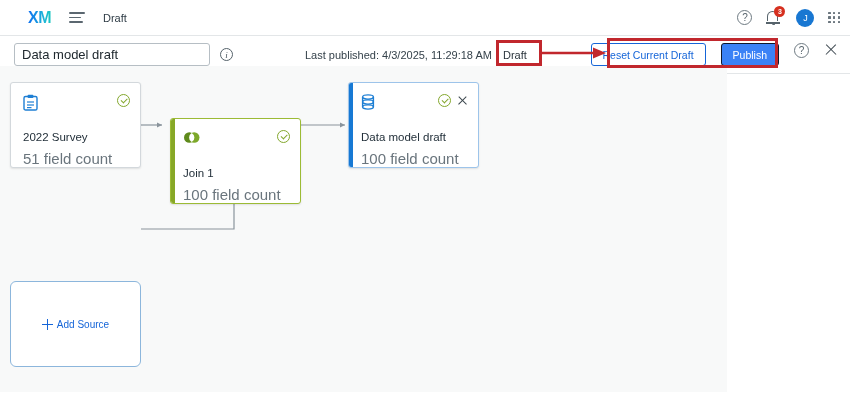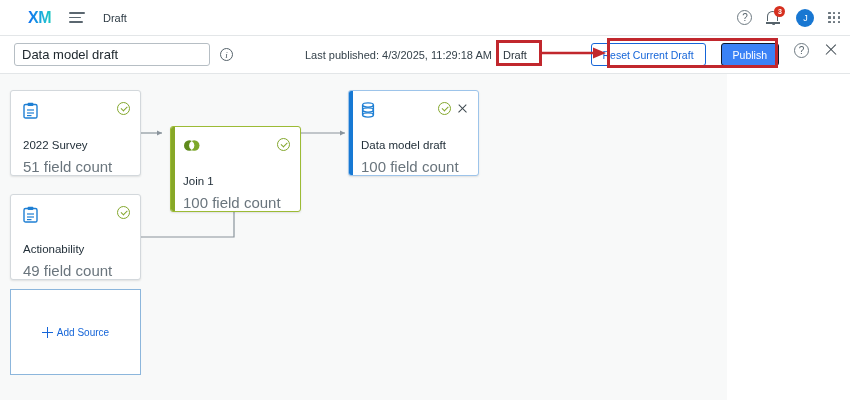--- a/index.html
+++ b/index.html
@@ -93,21 +93,21 @@
     width: 14px; height: 14px; position: relative; cursor: pointer;
   }
   .close-x:before, .close-x:after {
     content: ""; position: absolute; left: 0; top: 6px; width: 14px; height: 1.4px; background: #3f4a52;
   }
   .close-x:before { transform: rotate(45deg); }
   .close-x:after { transform: rotate(-45deg); }
 
   
   .canvas {
-    position: absolute; left: 0; top: 74px; width: 727px; height: 326px; background: #f8f9f9;
+    position: absolute; left: 0; top: 66px; width: 727px; height: 326px; background: #f8f9f9;
   }
   .node {
     position: absolute; background: #ffffff; border: 1px solid #d3d8dc; border-radius: 3px;
     box-shadow: 0 1px 2px rgba(0,0,0,0.10);
     cursor: pointer;
   }
   .node-head { position: absolute; left: 12px; right: 10px; top: 11px; height: 18px; }
   .node-title { position: absolute; left: 12px; top: 48px; font-size: 11.5px; color: #23303a; }
   .node-sub { position: absolute; left: 12px; top: 67px; font-size: 15px; color: #6a757d; }
   .node-status { position: absolute; right: 10px; top: 11px; display: flex; align-items: center; gap: 6px; }
@@ -125,21 +125,21 @@
   }
   .node-close:before { transform: rotate(45deg); }
   .node-close:after { transform: rotate(-45deg); }
 
   .node-green { border: 1px solid #9cbb35; margin-top: 36px; }
   .node-green-bar { position: absolute; left: 0; top: 0; bottom: 0; width: 4px; background: #87a827; border-radius: 2px 0 0 2px; }
   .node-selected { border: 1px solid #9dc4ea; }
   .node-blue-bar { position: absolute; left: 0; top: 0; bottom: 0; width: 4px; background: #1779d4; border-radius: 2px 0 0 2px; }
 
   .addsource {
-    position: absolute; background: #fff; border: 1px solid #8cb6dc; border-radius: 0;
+    position: absolute; background: #fff; border: 1px solid #8cb6dc; border-radius: 6px;
     display: flex; align-items: center; justify-content: center; gap: 4px;
     color: #1565d8; font-size: 10px; cursor: pointer;
   }
   .plus { position: relative; width: 11px; height: 11px; }
   .plus:before { content:""; position:absolute; left:0; top:5px; width:11px; height:1.4px; background:#1565d8; }
   .plus:after  { content:""; position:absolute; left:5px; top:0; width:1.4px; height:11px; background:#1565d8; }
 
   svg.links { position: absolute; left: 0; top: 0; width: 850px; height: 326px; pointer-events: none; }
 
   
@@ -261,36 +261,20 @@
         </svg>
       </div>
       <div class="node-status">
         <div class="check"></div>
         <div class="node-close"></div>
       </div>
       <div class="node-title">Data model draft</div>
       <div class="node-sub">100 field count</div>
     </div>
 
-    <div class="node" style="left:10px; top:120px; width:131px; height:86px;">
-      <div class="node-head">
-        <svg width="15" height="17" viewBox="0 0 15 17">
-          <rect x="1" y="2.5" width="13" height="13.5" rx="1.6" fill="none" stroke="#1e7fd4" stroke-width="1.4"></rect>
-          <rect x="4.6" y="0.8" width="5.8" height="3.1" rx="0.9" fill="#1e7fd4"></rect>
-          <line x1="4" y1="8" x2="11" y2="8" stroke="#1e7fd4" stroke-width="1.2"></line>
-          <line x1="4" y1="11" x2="11" y2="11" stroke="#1e7fd4" stroke-width="1.2"></line>
-          <line x1="4" y1="13.6" x2="8.5" y2="13.6" stroke="#1e7fd4" stroke-width="1.2"></line>
-        </svg>
-      </div>
-      <div class="node-status">
-        <div class="check"></div>
-      </div>
-      <div class="node-title">Actionability</div>
-      <div class="node-sub">49 field count</div>
-    </div>
 
     <div class="addsource" style="left:10px; top:215px; width:131px; height:86px;">
       <div class="plus"></div>
       <span>Add Source</span>
     </div>
   </div>
 
   <div class="anno-box" style="left:496px; top:40px; width:46px; height:26px;"></div>
 
   <div class="anno-box" style="left:607px; top:38px; width:171px; height:30px;"></div>

